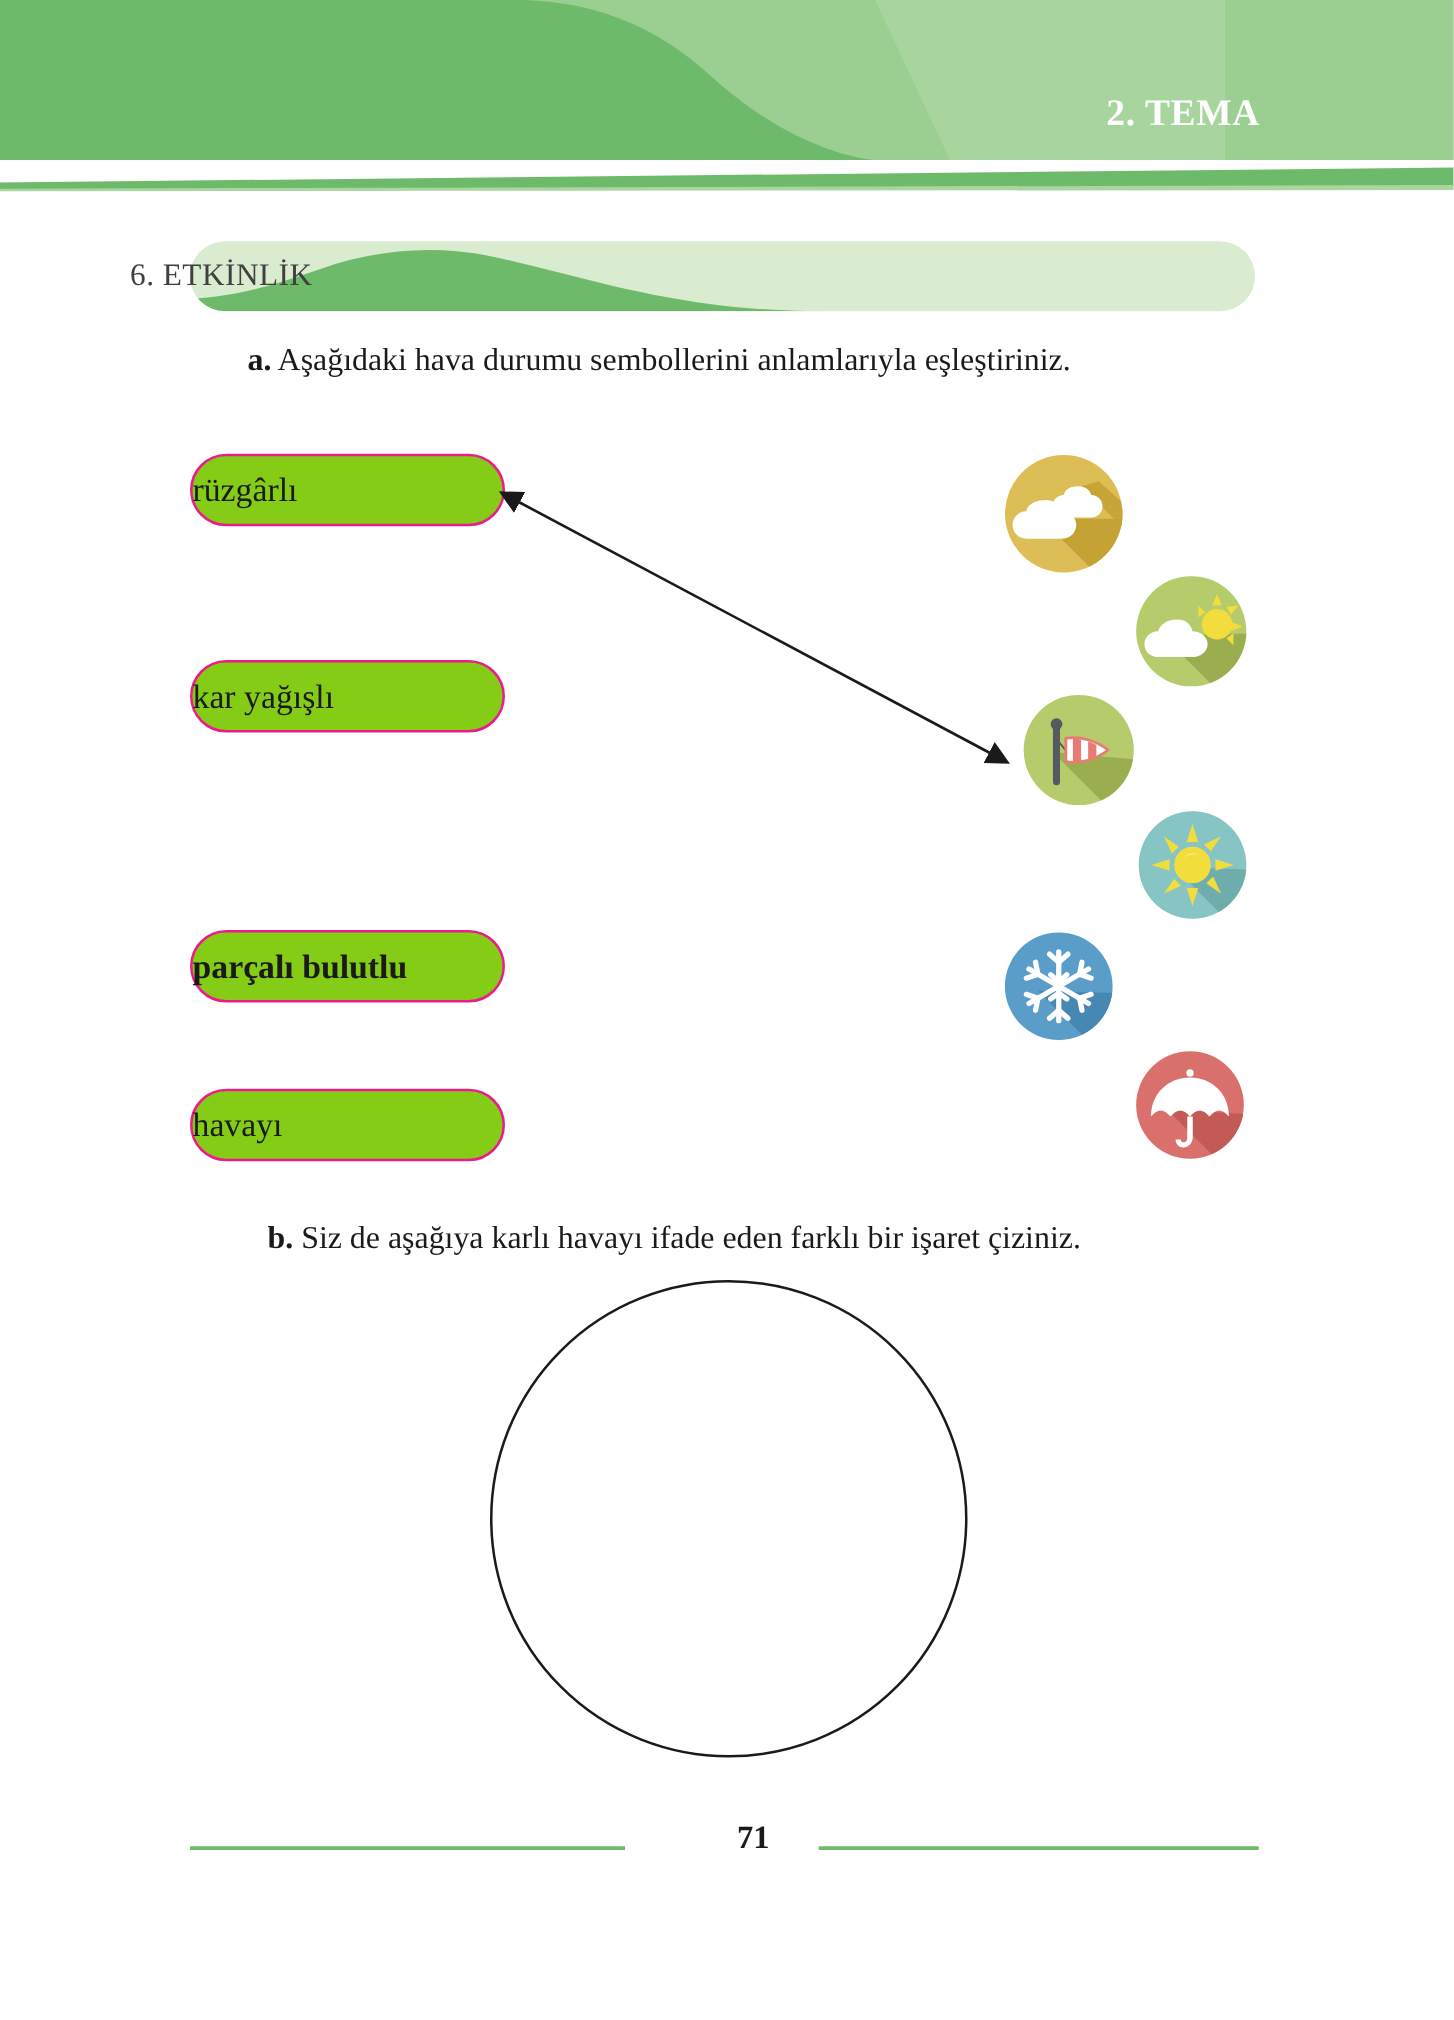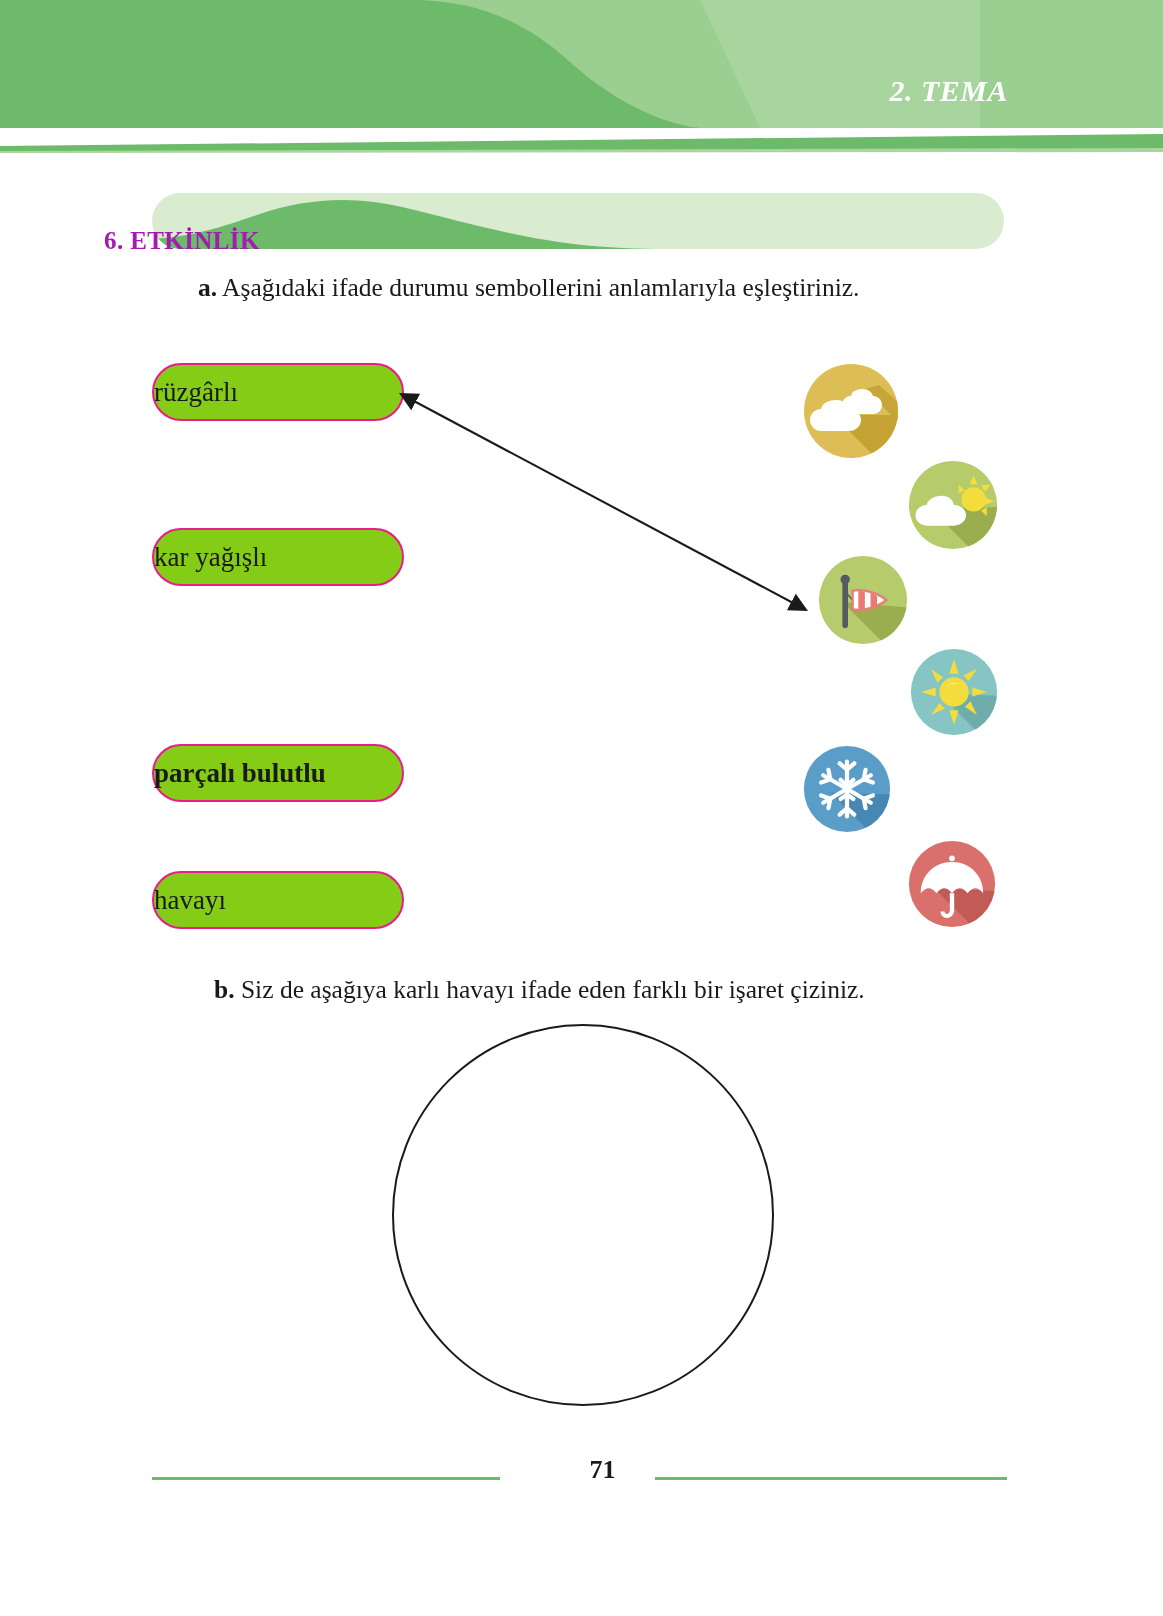--- a/index.html
+++ b/index.html
@@ -10,38 +10,37 @@
     overflow: hidden;
   }
   .page { position: relative; width: 1163px; height: 1616px; background: #fff; }
 
   
   .header { position: absolute; left: 0; top: 0; width: 1163px; height: 160px; }
   .header-svg { display: block; }
   .tema-title {
     position: absolute; right: 155px; top: 74px;
     color: #ffffff; font-size: 30px; font-weight: bold;
-    letter-spacing: 0.5px; font-family: "Liberation Serif", serif; font-style: italic;
+    letter-spacing: 0.5px; font-family: "Liberation Serif", serif;
   }
 
   
   .activity-banner {
     position: absolute; left: 152px; top: 193px;
     width: 852px; height: 56px;
     background: #d9ecd0;
     border-radius: 28px;
     overflow: hidden;
   }
   .activity-label {
     position: absolute; left: 104px; top: 207px;
-    color: #a21caf; font-size: 25px; font-weight: bold;
+    color: #404040; font-size: 25px; font-weight: normal;
     font-family: "Liberation Serif", serif;
     letter-spacing: 0.4px;
     z-index: 3;
-    margin-top: 20px;
   }
 
   
   .para {
     position: absolute;
     font-family: "Liberation Serif", serif;
     font-size: 25.5px;
     color: #1a1a1a;
     line-height: 40px;
   }
@@ -120,21 +119,21 @@
       <path d="M 0 56 L 0 46 C 40 44 70 34 105 22
                C 150 6 200 2 250 14
                C 310 28 360 44 430 52
                C 470 56 500 56 520 56 Z" fill="#6cba6a"></path>
     </svg>
   </div>
   <div class="activity-label">6. ETKİNLİK</div>
 
   <div class="para para-a">
     <span class="bold">a.</span>
-    <span>Aşağıdaki ifade durumu sembollerini anlamlarıyla eşleştiriniz.</span>
+    <span>Aşağıdaki hava durumu sembollerini anlamlarıyla eşleştiriniz.</span>
   </div>
 
   <div class="label-box" style="top:363px;">
     <span>rüzgârlı</span>
   </div>
   <div class="label-box" style="top:490px;margin-top:38px;">
     <span>kar yağışlı</span>
   </div>
   <div class="label-box" style="top:744px;font-weight:bold;">
     <span>parçalı bulutlu</span>

